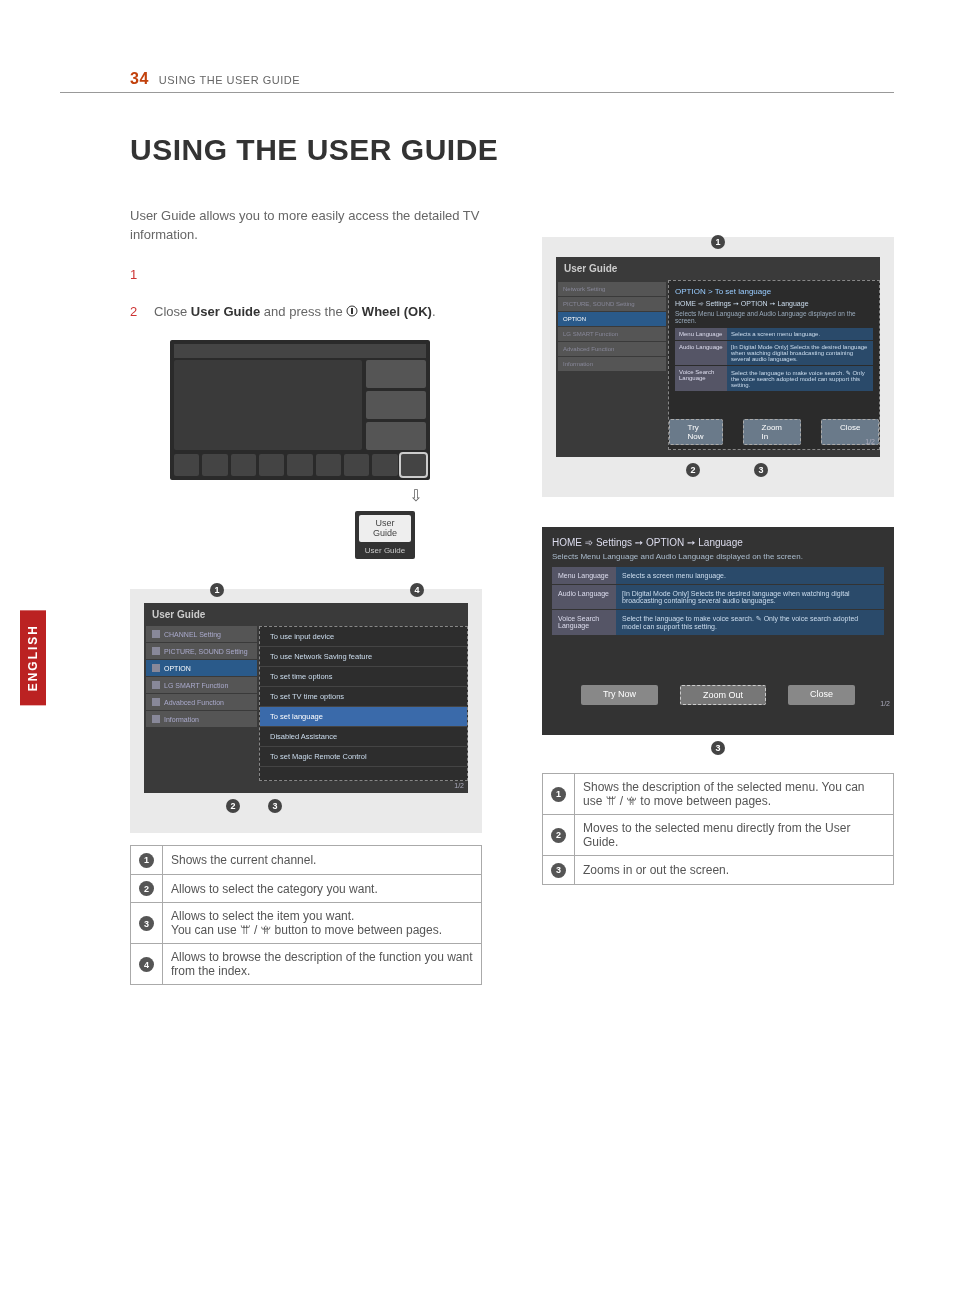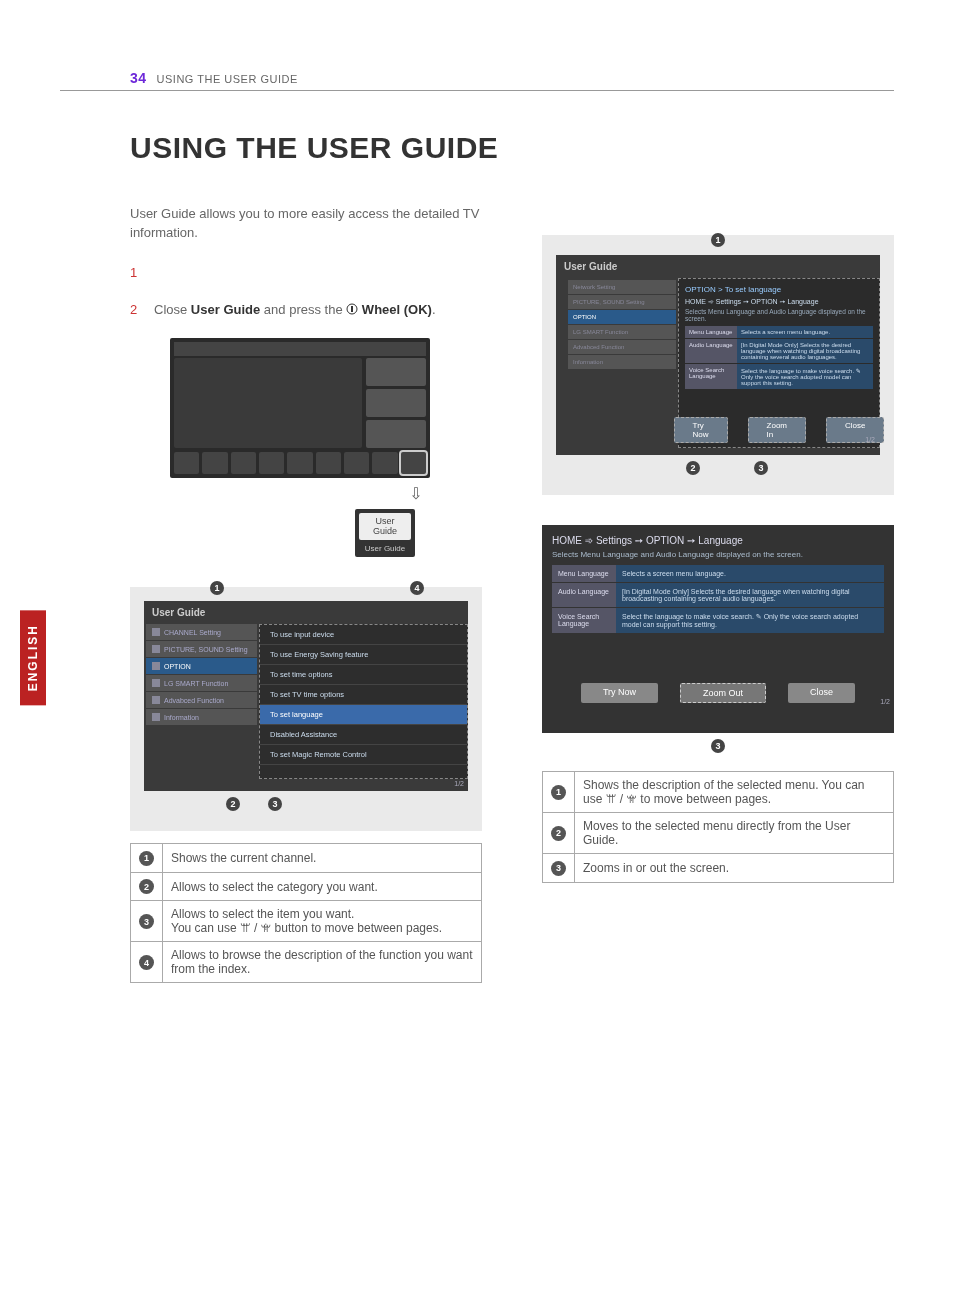--- a/index.html
+++ b/index.html
@@ -20,21 +20,21 @@
     padding-bottom: 4px;
     margin-bottom: 40px;
     font-size: 11px;
     color: #666;
     letter-spacing: 0.5px;
     display: flex;
     align-items: baseline;
     gap: 10px;
     padding-left: 70px;
   }
-  .header-row .pnum { font-weight: bold; font-size: 14px; color: #6d28d9; }
+  .header-row .pnum { font-weight: bold; font-size: 16px; color: #c2410c; }
   h1.title {
     font-size: 30px;
     font-weight: bold;
     color: #333;
     margin-bottom: 40px;
     padding-left: 70px;
     letter-spacing: 0.5px;
   }
   .cols {
     display: flex;
@@ -126,21 +126,21 @@
   }
   .legend-table .circ {
     display: inline-flex; width: 15px; height: 15px; border-radius: 50%;
     background: #555; color: #fff; font-size: 9px; font-weight: bold;
     align-items: center; justify-content: center;
   }
   
   .detail-panel {
     background: #3a3a3a; position: relative; height: 200px;
   }
-  .dp-body { display: flex; height: 170px; margin-left: 10px; }
+  .dp-body { display: flex; height: 170px; }
   .dp-left { width: 112px; display: flex; flex-direction: column; gap: 1px; padding: 2px; }
   .dp-right { flex: 1; background: #2b2b2b; border: 1px dashed #888; padding: 6px 6px 0 6px; position: relative; }
   .dp-bc { color: #9cf; font-size: 8px; margin-bottom: 4px; }
   .dp-path { color: #cde; font-size: 7px; margin-bottom: 2px; }
   .dp-sub  { color: #9ab; font-size: 6.5px; margin-bottom: 4px; }
   .lang-row { display: flex; margin-bottom: 1px; }
   .lang-row .lab { width: 52px; background: #556; color: #dde; font-size: 6px; padding: 3px 4px; }
   .lang-row .desc { flex: 1; background: #2a4a6a; color: #cde; font-size: 6px; padding: 3px 4px; }
   .dp-buttons { position: absolute; bottom: 4px; left: 6px; right: 6px; display: flex; gap: 20px; justify-content: center; }
   .dp-btn {
@@ -271,21 +271,21 @@
                   <span class="ico"></span>
                   <span>Advabced Function</span>
                 </div>
               <div class="cat">
                   <span class="ico"></span>
                   <span>Information</span>
                 </div>
             </div>
             <div class="gp-right">
               <div class="item">To use input device</div>
-              <div class="item">To use Energy Saving feature</div>
+              <div class="item">To use Network Saving feature</div>
               <div class="item">To set time options</div>
               <div class="item">To set TV time options</div>
               <div class="item sel">To set language</div>
               <div class="item">Disabled Assistance</div>
               <div class="item">To set Magic Remote Control</div>
               <span class="page-indicator">1/2</span>
             </div>
           </div>
         </div>
         <div class="callouts-row">

